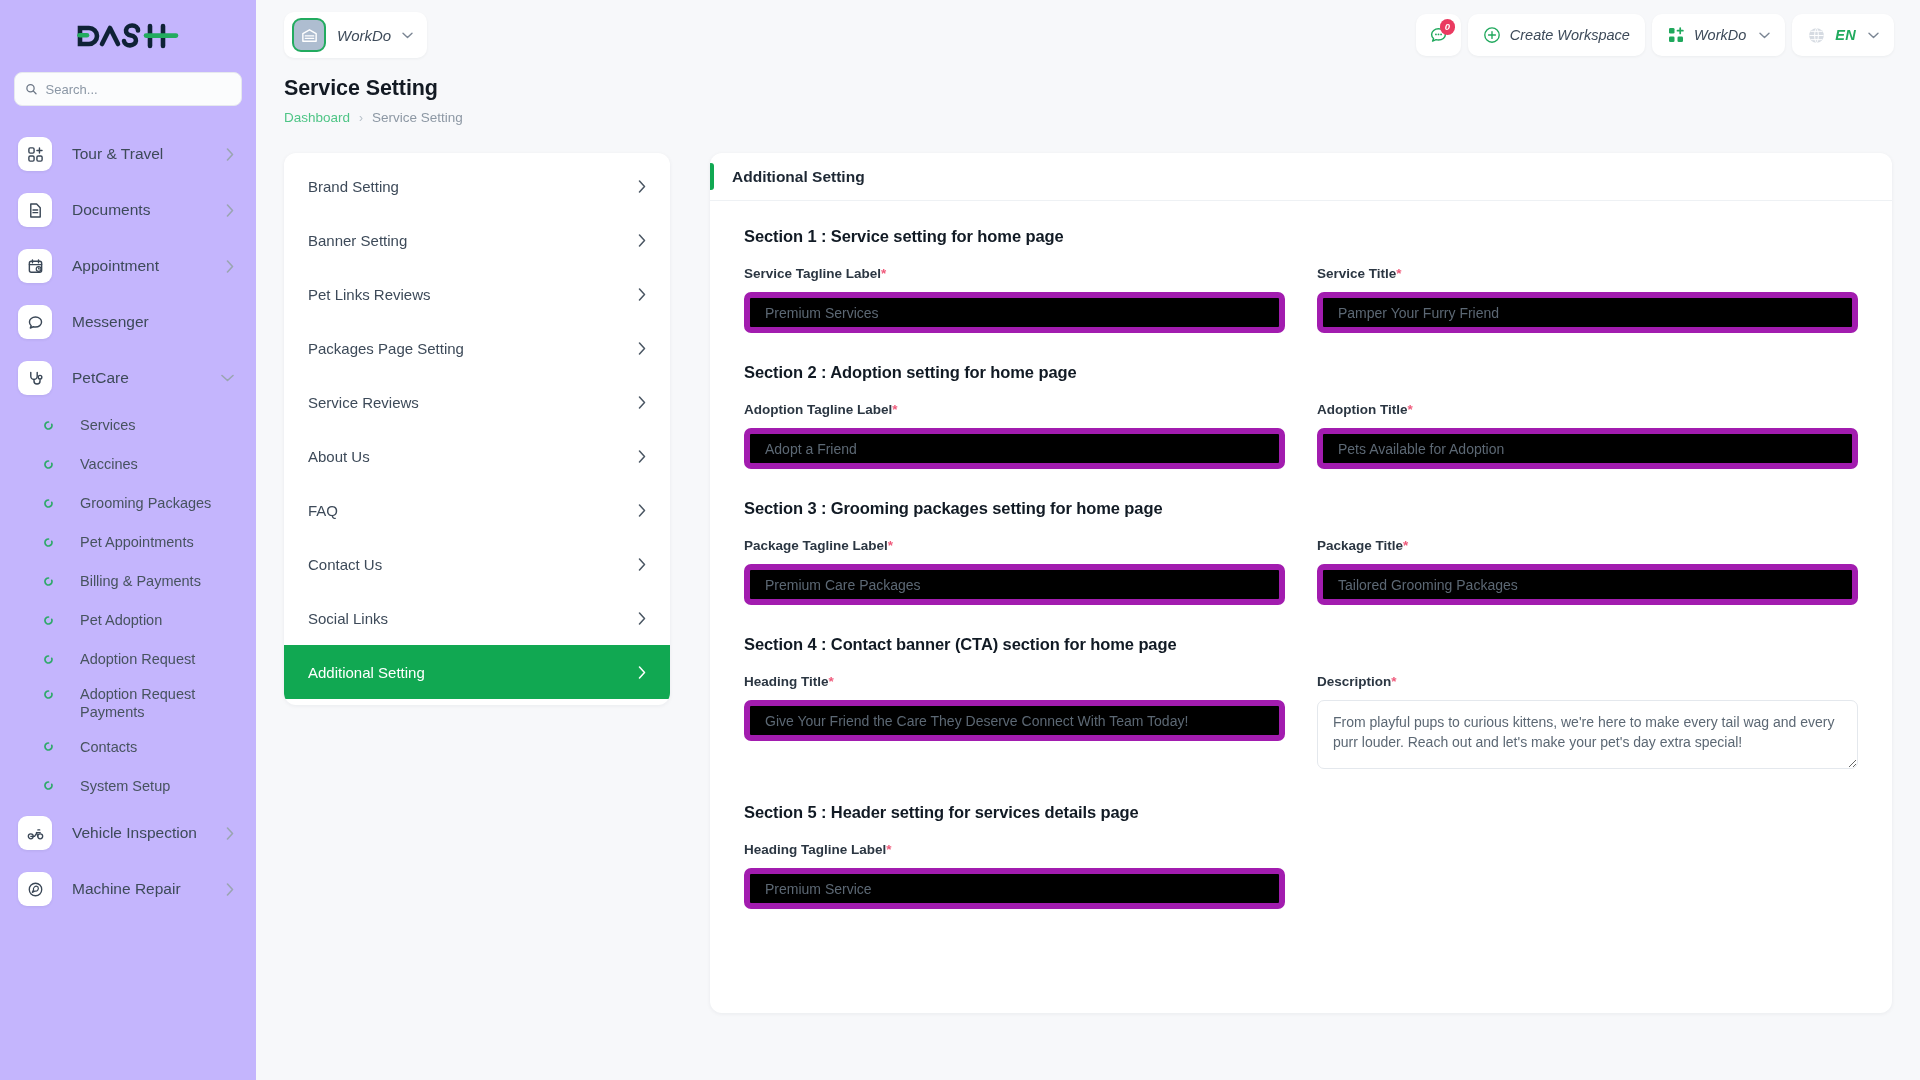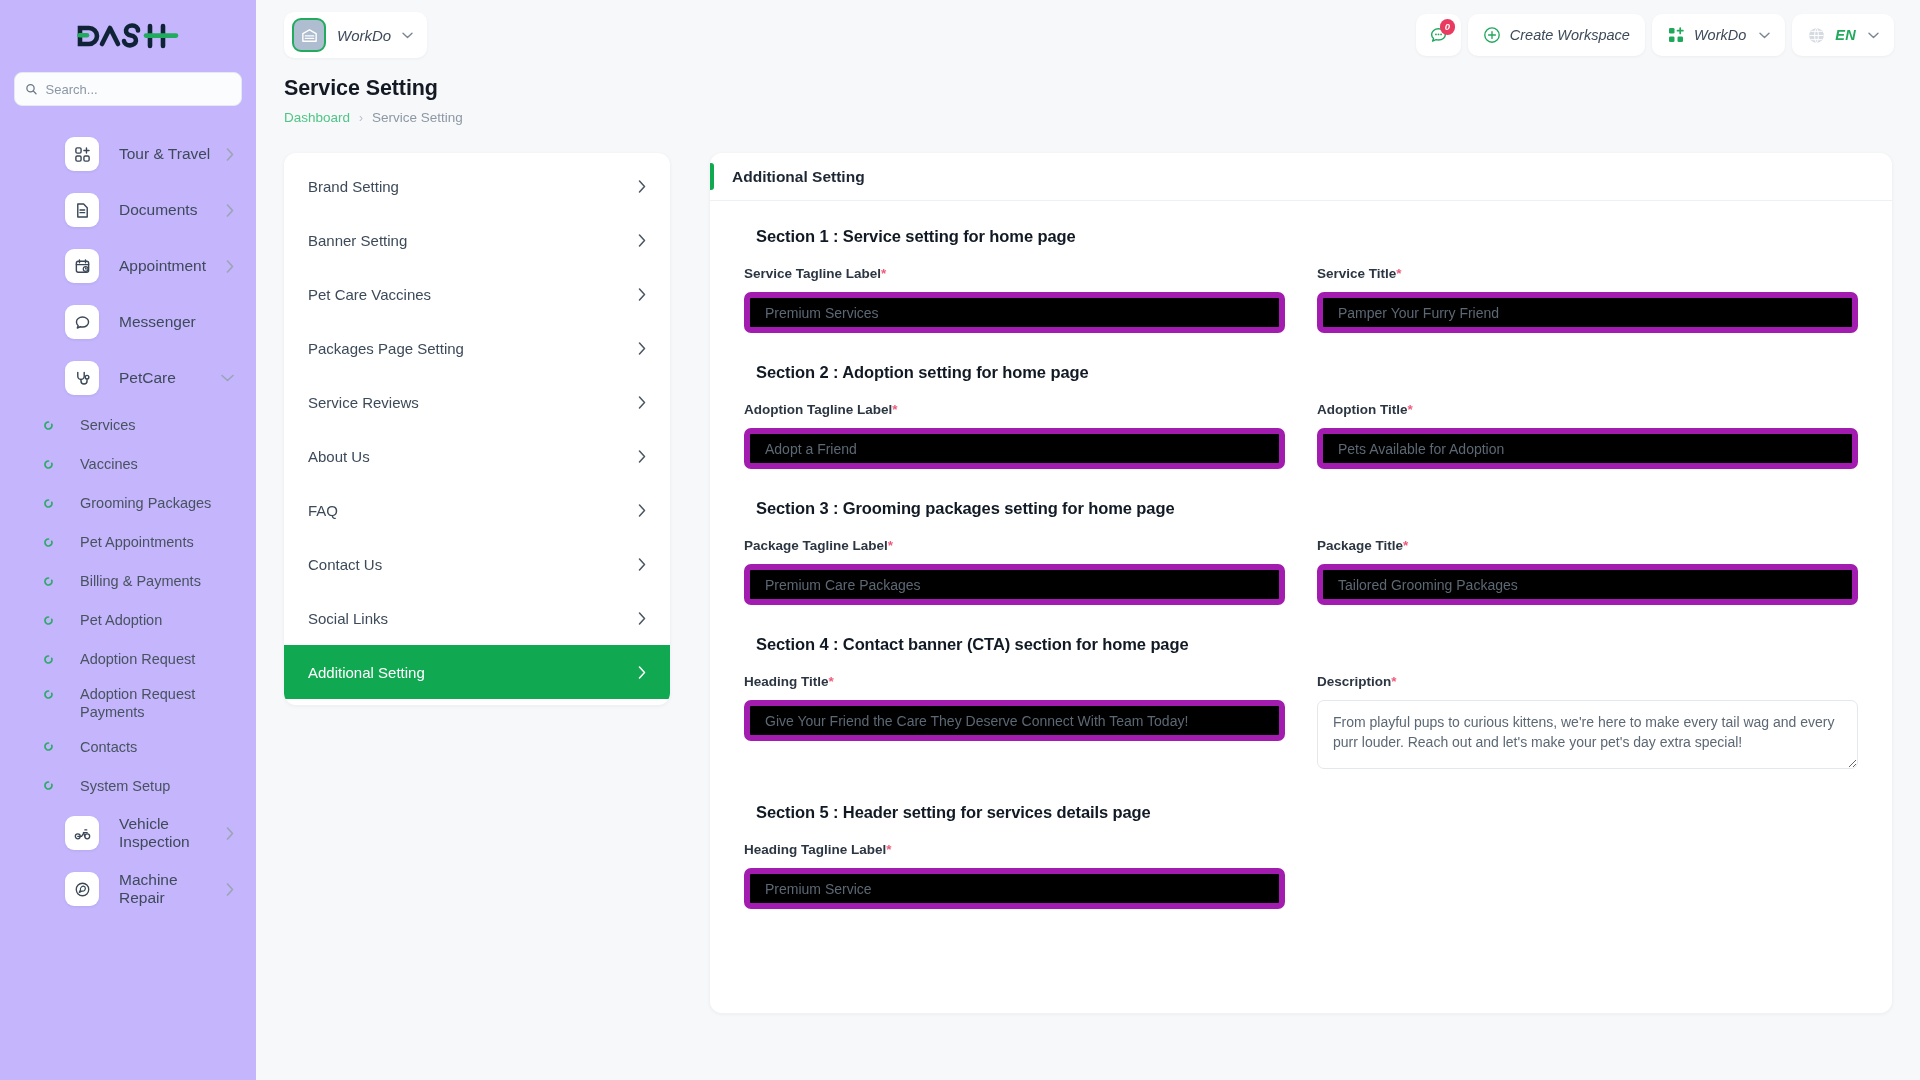--- a/index.html
+++ b/index.html
@@ -33,21 +33,20 @@
     font-family: "Liberation Sans", sans-serif; font-size: 13px; color: #53616f;
     width: 100%;
   }
   .search-box input::placeholder { color: #8b97a5; }
 
   .nav { flex: 1; overflow: hidden; padding-top: 10px; }
   .nav-item {
     display: flex; align-items: center; gap: 0;
     height: 56px; padding: 0 22px 0 18px; cursor: pointer;
     position: relative;
-    margin-left: 47px;
   }
   .nav-icon {
     width: 34px; height: 34px; flex: 0 0 34px; border-radius: 9px;
     background: #fff; box-shadow: 0 1px 3px rgba(20,30,45,.07);
     display: flex; align-items: center; justify-content: center;
     color: #3a4756;
   }
   .nav-label {
     flex: 1; font-size: 15.5px; color: #3d4a59; padding-left: 20px;
     line-height: 1.2;
@@ -131,21 +130,21 @@
   }
   .panel-head::before {
     content: ""; position: absolute; left: 0; top: 10px; bottom: 10px;
     width: 4px; background: #11a852; border-radius: 0 3px 3px 0;
   }
   .panel-title { font-size: 15.5px; font-weight: 700; color: #1d2733; }
   .panel-body { padding: 26px 34px 30px 34px; }
 
   .section-title {
     font-size: 16.5px; font-weight: 700; color: #111a24;
-    margin-bottom: 20px; letter-spacing: -.1px; margin-left: 12px;
+    margin-bottom: 20px; letter-spacing: -.1px;
   }
   .section + .section { margin-top: 30px; }
   .row { display: flex; gap: 32px; }
   .field { flex: 1; min-width: 0; }
   .flabel {
     font-size: 13.5px; font-weight: 700; color: #2b3642; display: block; margin-bottom: 11px;
   }
   .req { color: #ef5a7b; font-weight: 700; }
   .input {
     width: 100%; height: 41px; border: 6px solid #a21caf; border-radius: 7px;
@@ -475,21 +474,21 @@
         </div>
         <div class="set-item">
           <span>Banner Setting</span>
           <span class="sc">
               <svg width="8" height="13" viewBox="0 0 8 13">
                 <path d="M1.5 1 L6.5 6.5 L1.5 12" fill="none" stroke="currentColor" stroke-width="1.5" stroke-linecap="round" stroke-linejoin="round"></path>
               </svg>
             </span>
         </div>
         <div class="set-item">
-          <span>Pet Care Vaccines</span>
+          <span>Pet Links Reviews</span>
           <span class="sc">
               <svg width="8" height="13" viewBox="0 0 8 13">
                 <path d="M1.5 1 L6.5 6.5 L1.5 12" fill="none" stroke="currentColor" stroke-width="1.5" stroke-linecap="round" stroke-linejoin="round"></path>
               </svg>
             </span>
         </div>
         <div class="set-item">
           <span>Packages Page Setting</span>
           <span class="sc">
               <svg width="8" height="13" viewBox="0 0 8 13">

